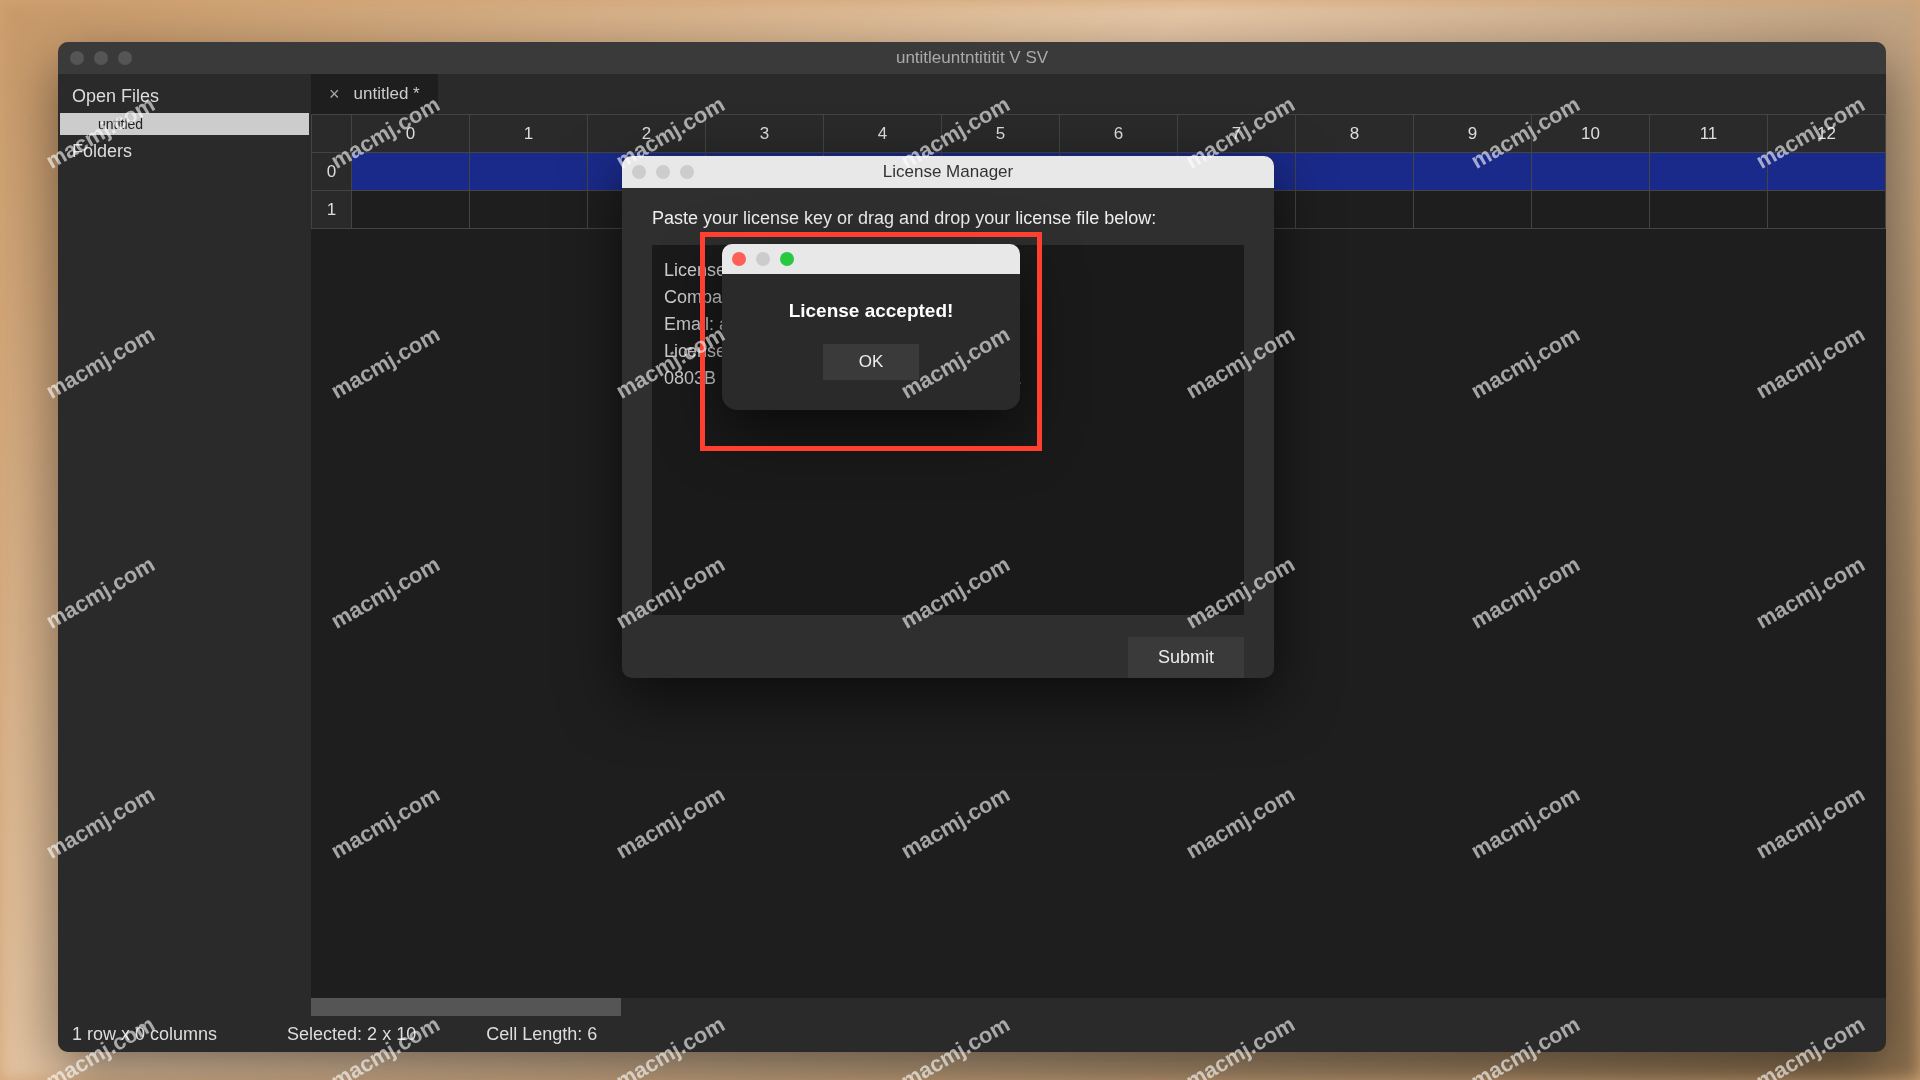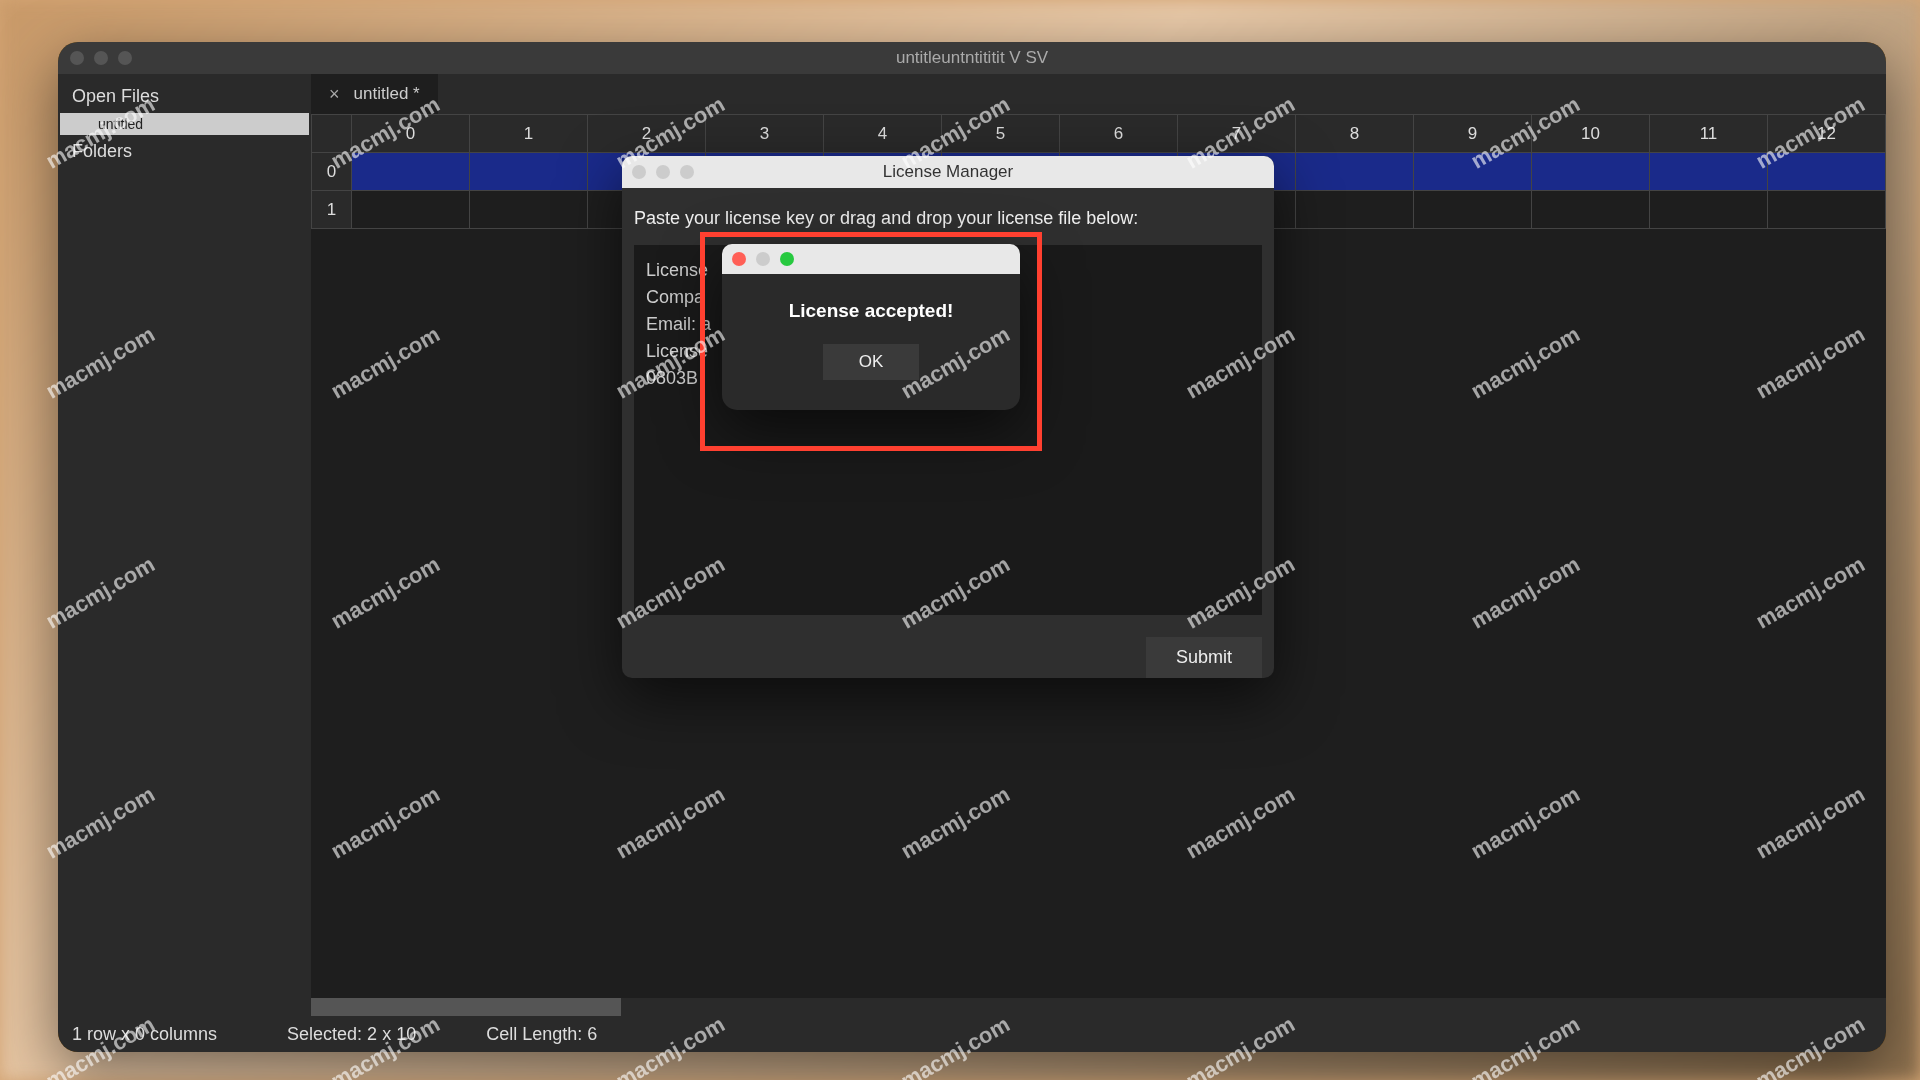--- a/index.html
+++ b/index.html
@@ -1,21 +1,21 @@
 <!DOCTYPE html>
 <html><head>
 <meta charset="utf-8">
 <style>
 * { margin: 0; padding: 0; box-sizing: border-box; font-family: -apple-system, BlinkMacSystemFont, "Segoe UI", sans-serif; }
 body { width: 1920px; height: 1080px; background: #d4a574; overflow: hidden; position: relative; }
 .bg-blur { position: absolute; inset: 0; background: linear-gradient(135deg, #c89968 0%, #e8c9a8 40%, #8b6f4d 100%); filter: blur(8px); }
 .watermarks { position: absolute; inset: 0; pointer-events: none; z-index: 100; }
 .wm { position: absolute; color: rgba(255,255,255,0.6); font-size: 22px; font-weight: bold; transform: rotate(-30deg); white-space: nowrap; }
 
-.app-window { position: absolute; left: 58px; top: 42px; width: 1828px; height: 1010px; background: #a16207; border-radius: 20px; overflow: hidden; box-shadow: 0 20px 60px rgba(0,0,0,0.5); }
+.app-window { position: absolute; left: 58px; top: 42px; width: 1828px; height: 1010px; background: #a16207; border-radius: 10px; overflow: hidden; box-shadow: 0 20px 60px rgba(0,0,0,0.5); }
 .titlebar { height: 32px; background: #3a3a3a; display: flex; align-items: center; padding: 0 12px; position: relative; }
 .traffic { display: flex; gap: 10px; }
 .dot { width: 14px; height: 14px; border-radius: 50%; background: #555; }
 .titlebar-title { position: absolute; left: 50%; transform: translateX(-50%); color: #aaa; font-size: 17px; }
 
 .main { display: flex; height: calc(100% - 32px - 36px); }
 .sidebar { width: 408px; background: #2a2a2a; padding: 6px 0; }
 .side-label { color: #ddd; font-size: 18px; padding: 6px 14px; }
 .side-item { background: #ccc; color: #222; font-size: 14px; padding: 3px 14px 3px 38px; margin: 0 2px; }
 .side-folders { color: #ddd; font-size: 18px; padding: 6px 14px; }
@@ -39,21 +39,21 @@
 .statusbar { height: 36px; background: #2a2a2a; display: flex; align-items: center; padding: 0 14px; color: #ddd; font-size: 18px; }
 .statusbar > div { margin-right: 70px; }
 .statusbar .right { margin-left: auto; display: flex; gap: 82px; flex-direction: column; }
 .statusbar .right > div { margin-right: 0; }
 
 
 .license-modal { position: absolute; left: 622px; top: 156px; width: 652px; background: #2f2f2f; border-radius: 10px; box-shadow: 0 20px 60px rgba(0,0,0,0.6); z-index: 50; }
 .lm-titlebar { height: 32px; background: #e8e8e8; border-radius: 10px 10px 0 0; display: flex; align-items: center; padding: 0 10px; position: relative; }
 .lm-titlebar .dot { background: #ccc; }
 .lm-title { position: absolute; left: 50%; transform: translateX(-50%); color: #333; font-size: 17px; }
-.lm-body { padding: 20px 12px 30px; }
+.lm-body { padding: 20px 30px 30px; }
 .lm-instruction { color: #eee; font-size: 18px; margin-bottom: 16px; }
 .lm-textarea { width: 100%; height: 370px; background: #1a1a1a; border: none; color: #ccc; font-size: 18px; padding: 12px; line-height: 1.5; resize: none; font-family: inherit; }
 .lm-submit { float: right; margin-top: 18px; background: #3a3a3a; border: none; color: #eee; font-size: 18px; padding: 10px 30px; cursor: pointer; }
 
 
 .highlight-box { position: absolute; left: 700px; top: 232px; width: 342px; height: 219px; border: 5px solid #ff4030; z-index: 70; pointer-events: none; }
 .alert { position: absolute; left: 722px; top: 244px; width: 298px; background: #2a2a2a; border-radius: 15px; box-shadow: 0 20px 60px rgba(0,0,0,0.6); z-index: 60; }
 .alert-titlebar { height: 30px; background: #e8e8e8; border-radius: 10px 10px 0 0; display: flex; align-items: center; padding: 0 10px; gap: 10px; }
 .alert-titlebar .d1 { width: 14px; height: 14px; border-radius: 50%; background: #ff5f56; }
 .alert-titlebar .d2 { width: 14px; height: 14px; border-radius: 50%; background: #ccc; }

